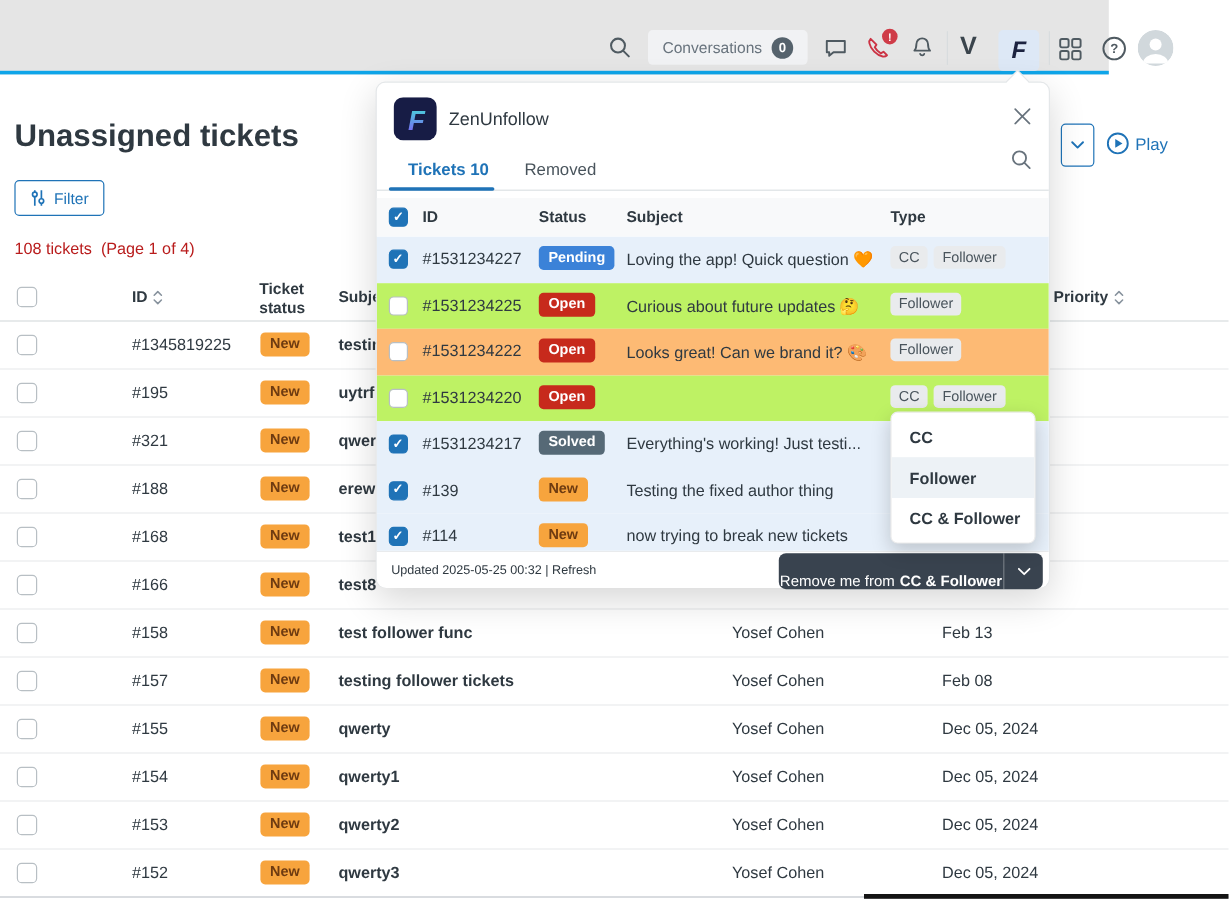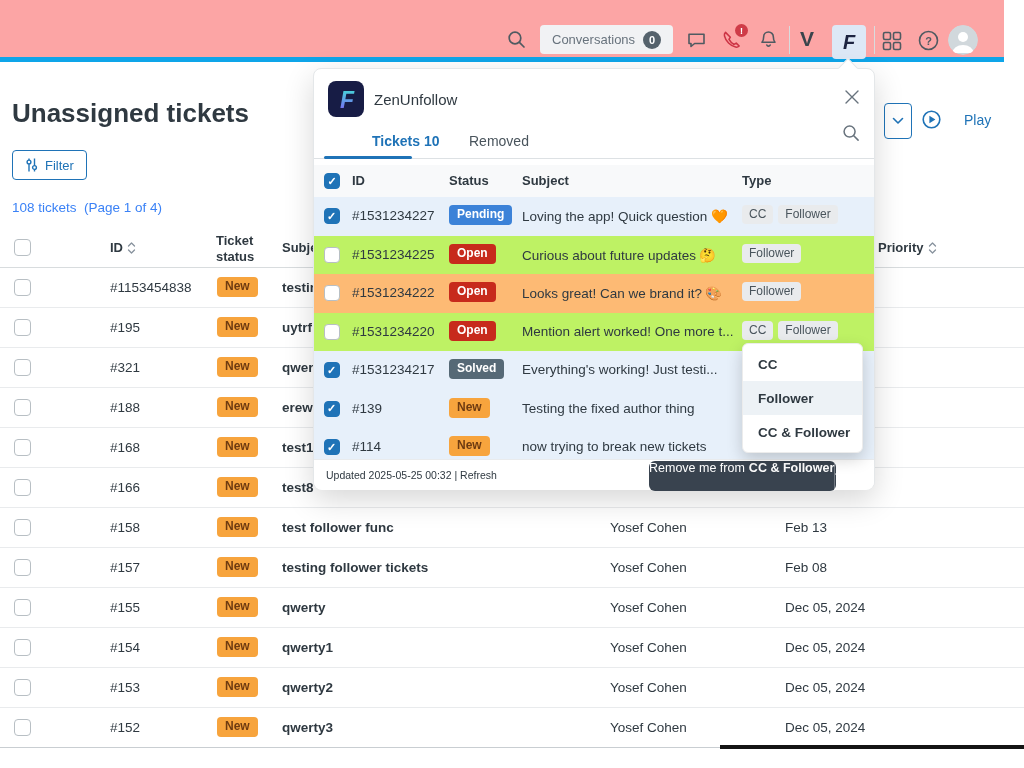--- a/index.html
+++ b/index.html
@@ -1,37 +1,37 @@
 <!DOCTYPE html>
 <html><head>
 <meta charset="utf-8">
 <style>
   * { margin:0; padding:0; box-sizing:border-box; }
   html,body { background:#fff; }
   body { font-family:"Liberation Sans", sans-serif; color:#2f3941; }
   .app { position:relative; width:1024px; height:768px; background:#fff; overflow:hidden; }
 
   
-  .topbar { position:absolute; left:0; top:0; width:1004px; height:62px; background:#fca5a5; border-bottom:5px solid #0ea5e9; z-index:10; }
+  .topbar { position:absolute; left:0; top:0; width:924px; height:62px; background:#e5e5e5; border-bottom:3px solid #0ea5e9; z-index:10; }
   .tb-abs { position:absolute; }
   .conv-btn { left:540px; top:25px; height:29px; display:flex; align-items:center; gap:8px; padding:0 12px; background:#f1f2f4; border-radius:4px; color:#68737d; font-size:13px; cursor:pointer; }
   .conv-badge { display:inline-flex; align-items:center; justify-content:center; width:18px; height:18px; border-radius:50%; background:#55626c; color:#fff; font-size:11px; font-weight:700; }
   .tb-divider { width:1px; height:28px; background:#d8dcde; top:26px; }
   .v-logo { left:800px; top:27px; font-size:21px; font-weight:800; color:#3a444c; }
   .f-btn { left:832px; top:25px; width:34px; height:34px; background:#dde8f6; border-radius:4px; display:flex; align-items:center; justify-content:center; font-size:20px; font-weight:800; font-style:italic; color:#1c2340; cursor:pointer; }
   .phone-wrap { left:721px; top:29px; width:22px; height:22px; }
   .phone-badge { position:absolute; right:-5px; top:-5px; width:13px; height:13px; border-radius:50%; background:#cf3c48; color:#fff; font-size:9px; font-weight:700; display:flex; align-items:center; justify-content:center; }
   .avatar { left:948px; top:25px; width:30px; height:30px; border-radius:50%; overflow:hidden; cursor:pointer; }
 
   
   .page-title { position:absolute; left:12px; top:98px; font-size:26px; font-weight:600; color:#2f3941; }
   .filter-btn { position:absolute; left:12px; top:150px; height:30px; display:flex; align-items:center; gap:7px; padding:0 12px; border:1px solid #1f73b7; border-radius:4px; color:#1f73b7; font-size:13px; background:#fff; cursor:pointer; }
-  .count-line { position:absolute; left:12px; top:200px; font-size:13.5px; color:#3b82f6; }
+  .count-line { position:absolute; left:12px; top:200px; font-size:13.5px; color:#b91c1c; }
   .play-chevron-btn { position:absolute; left:884px; top:103px; width:28px; height:36px; border:1px solid #1f73b7; border-radius:4px; background:#fff; display:flex; align-items:center; justify-content:center; cursor:pointer; }
-  .play-link { position:absolute; left:922px; top:110px; display:flex; align-items:center; gap:23px; color:#1f73b7; font-size:14px; cursor:pointer; }
+  .play-link { position:absolute; left:922px; top:110px; display:flex; align-items:center; gap:5px; color:#1f73b7; font-size:14px; cursor:pointer; }
 
   
   .bg-table { position:absolute; left:0; top:228px; width:1024px; }
   .bg-head { position:relative; height:40px; border-bottom:1px solid #d8dcde; font-weight:700; font-size:13px; color:#2f3941; }
   .bg-row { position:relative; height:40px; border-bottom:1px solid #e9ebed; font-size:13.5px; }
   .cb { width:17px; height:17px; border:1px solid #b8bfc4; border-radius:4px; background:#fff; display:inline-block; cursor:pointer; }
   .cb.on { background:#1f73b7; border-color:#1f73b7; position:relative; }
   .cb.on::after { content:'✓'; position:absolute; left:2.5px; top:1px; color:#fff; font-size:11px; font-weight:700; line-height:13px; }
   .bg-head .cb, .bg-row .cb { position:absolute; left:14px; top:11px; }
   .col-id { position:absolute; left:110px; top:12px; display:flex; gap:4px; align-items:center; }
@@ -55,21 +55,21 @@
   .pill { display:inline-block; background:#e9ebed; color:#49545c; border-radius:4px; padding:2px 7px 3px; font-size:12px; margin-right:5px; }
 
   
   .popup { position:absolute; left:313px; top:68px; width:562px; height:422px; background:#fff; border:1px solid #e4e7e9; border-radius:8px; box-shadow:0 10px 30px rgba(0,0,0,.16); z-index:50; }
   .popup-caret { position:absolute; left:527px; top:-8px; width:14px; height:14px; background:#fff; border-left:1px solid #e4e7e9; border-top:1px solid #e4e7e9; transform:rotate(45deg); }
   .popup-logo { position:absolute; left:14px; top:12px; }
   .popup-title { position:absolute; left:60px; top:22px; font-size:15px; font-weight:500; color:#2f3941; }
   .popup-close { position:absolute; left:528px; top:18px; width:20px; height:20px; display:flex; align-items:center; justify-content:center; cursor:pointer; }
   .popup-search { position:absolute; left:528px; top:55px; width:20px; height:20px; cursor:pointer; }
   .tabs { position:absolute; left:0; top:62px; width:560px; height:28px; border-bottom:1px solid #dde1e4; }
-  .tab { position:absolute; top:2px; font-size:14px; cursor:pointer;margin-left:32px; }
+  .tab { position:absolute; top:2px; font-size:14px; cursor:pointer; }
   .tab.active { left:26px; color:#1f73b7; font-weight:600; }
   .tab.inactive { left:123px; color:#49545c; }
   .tab-underline { position:absolute; left:10px; top:25px; width:88px; height:3px; background:#1f73b7; border-radius:2px; }
   .ptable-head { position:absolute; left:0; top:96px; width:560px; height:32px; background:#f8f9fa; font-size:13px; font-weight:700; color:#2f3941; }
   .ptable-head .cb { position:absolute; left:10px; top:8px; width:16px; height:16px; }
   .ph-id { position:absolute; left:38px; top:8px; }
   .ph-status { position:absolute; left:135px; top:8px; }
   .ph-subj { position:absolute; left:208px; top:8px; }
   .ph-type { position:absolute; left:428px; top:8px; }
   .ptable-body { position:absolute; left:0; top:128px; width:560px; height:262px; overflow:hidden; }
@@ -78,21 +78,21 @@
   .prow.sel { background:#e7f0fa; }
   .prow .cb { position:absolute; left:10px; top:11px; width:16px; height:16px; }
   .prow .cb.on::after { left:2px; top:0.5px; }
   .prow .p-id { position:absolute; left:38px; top:11px; }
   .prow .badge { position:absolute; left:135px; top:8px; }
   .prow .p-subj { position:absolute; left:208px; top:11px; white-space:nowrap; max-width:215px; overflow:hidden; }
   .prow .p-types { position:absolute; left:428px; top:8px; white-space:nowrap; }
   .popup-footer { position:absolute; left:0; top:390px; width:560px; height:31px; border-top:1px solid #e9ebed; background:#fff; border-radius:0 0 8px 8px; }
   .updated-text { position:absolute; left:12px; top:9px; font-size:10.5px; font-weight:500; color:#2f3941; }
   .updated-text .refresh { cursor:pointer; }
-  .remove-btn { position:absolute; left:335px; top:1px; width:187px; height:30px; background:#39434f; border-radius:6px; color:#fff; display:flex; align-items:flex-start; cursor:pointer; }
+  .remove-btn { position:absolute; left:335px; top:1px; width:220px; height:30px; background:#39434f; border-radius:6px; color:#fff; display:flex; align-items:flex-end; cursor:pointer; }
   .remove-btn .main { flex:1; display:flex; align-items:center; justify-content:center; font-size:12.5px; white-space:nowrap; }
   .remove-btn .main b { font-weight:700; margin-left:4px; }
   .remove-btn .chev { width:33px; height:30px; border-left:1px solid rgba(255,255,255,.3); display:flex; align-items:center; justify-content:center; }
 
   
   .type-menu { position:absolute; left:742px; top:343px; width:121px; background:#fff; border:1px solid #ececec; border-radius:6px; box-shadow:0 6px 16px rgba(0,0,0,.18); z-index:70; padding:3px 0; }
   .menu-item { height:34px; display:flex; align-items:center; padding-left:15px; font-size:13.5px; font-weight:700; color:#2f3941; cursor:pointer; white-space:nowrap; }
   .menu-item.hl { background:#edf2f6; }
 
   svg { display:block; }
@@ -207,21 +207,21 @@
         <span>Priority</span>
         <svg width="9" height="14" viewBox="0 0 9 14">
             <path d="M1.5 5 4.5 2l3 3" fill="none" stroke="#87929d" stroke-width="1.3" stroke-linecap="round" stroke-linejoin="round"></path>
             <path d="M1.5 9l3 3 3-3" fill="none" stroke="#87929d" stroke-width="1.3" stroke-linecap="round" stroke-linejoin="round"></path>
           </svg>
       </span>
     </div>
     <div>
         <div class="bg-row">
           <span class="cb"></span>
-          <span class="c-id" style="position: absolute;">#1153454838</span>
+          <span class="c-id" style="position: absolute;">#1345819225</span>
           <span class="badge s-new">New</span>
           <span class="c-subj">testin</span>
         </div>
         <div class="bg-row">
           <span class="cb"></span>
           <span class="c-id" style="position: absolute;">#195</span>
           <span class="badge s-new">New</span>
           <span class="c-subj">uytrf</span>
         </div>
         <div class="bg-row">
@@ -362,21 +362,20 @@
           <span class="cb"></span>
           <span class="p-id">#1531234222</span>
           <span class="badge s-open">Open</span>
           <span class="p-subj">Looks great! Can we brand it? 🎨</span>
           <span class="p-types"><span class="pill">Follower</span></span>
         </div>
         <div class="prow">
           <span class="cb"></span>
           <span class="p-id">#1531234220</span>
           <span class="badge s-open">Open</span>
-          <span class="p-subj">Mention alert worked! One more t...</span>
           <span class="p-types"><span class="pill">CC</span><span class="pill">Follower</span></span>
         </div>
         <div class="prow sel">
           <span class="cb on"></span>
           <span class="p-id">#1531234217</span>
           <span class="badge s-solved">Solved</span>
           <span class="p-subj">Everything's working! Just testi...</span>
           <span class="p-types"></span>
         </div>
         <div class="prow sel">

